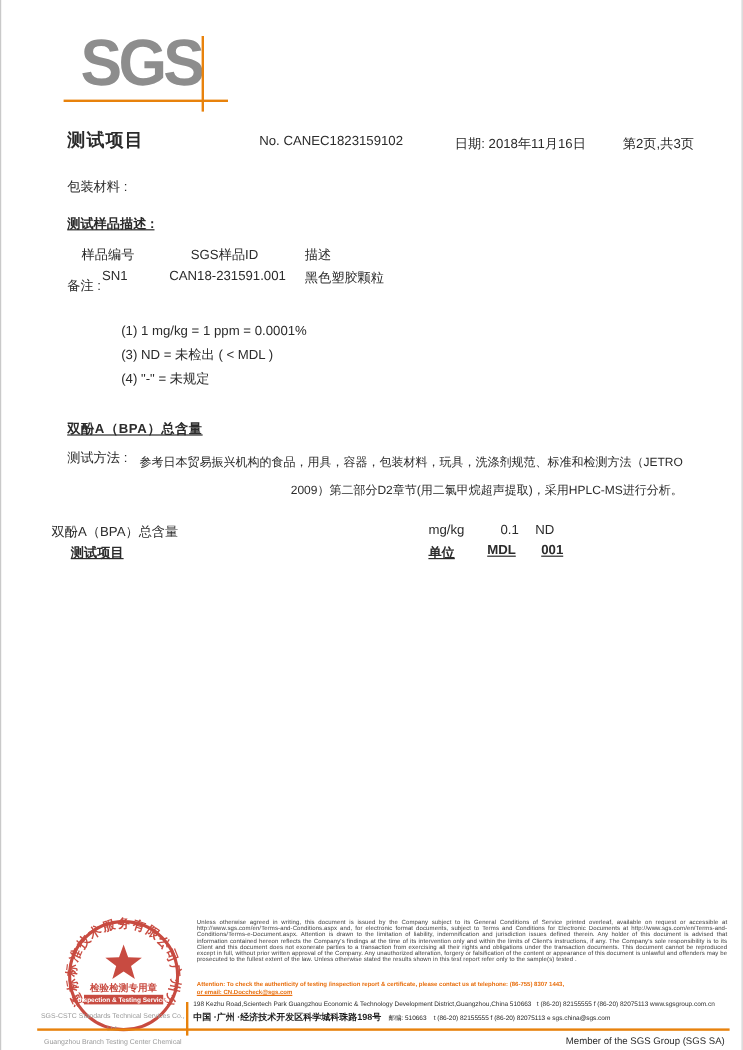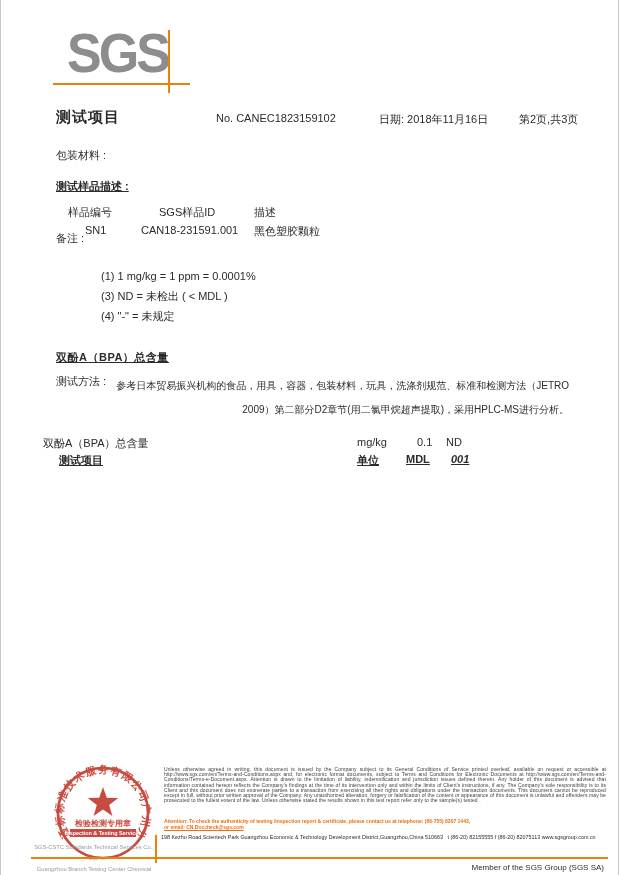--- a/index.html
+++ b/index.html
@@ -30,21 +30,21 @@
   .col1{left:67px;} .col1r{left:84px;} .col2{left:158px;} .col2r{left:140px;} .col3{left:253px;}
   .notes-label{top:231px;}
   .notes{left:100px;top:266px;font-size:11px;line-height:20px;}
   .bpa-title{top:350px;letter-spacing:0.5px;}
   .method-label{top:374px;}
   .method-text{left:100px;top:374px;width:468px;font-size:10px;line-height:24px;text-align:right;}
   .rt-h{top:417px;font-weight:bold;margin-top:36px;}
   .rt-r{top:436px;}
   .rtc1h{left:58px;} .rtc1{left:42px;} .rtc2{left:356px;} .rtc3{left:405px;} .rtc3r{left:416px;}
   .rtc4{left:450px;} .rtc4r{left:428px;padding-left:17px;}
-  .ital{font-style:italic;}
+  .ital{}
   
   .stamp{left:46px;top:763px;opacity:0.92;}
   .company-lines{left:33px;top:842px;font-size:5.8px;line-height:11px;color:#9a9a9a;width:120px;text-align:center;}
   .foot-vline{left:154px;top:835px;width:2px;height:28px;background:#e8820c;}
   .legal{left:163px;top:767px;width:442px;font-size:5px;line-height:5.2px;color:#3c3c3c;
          text-align:justify;letter-spacing:0.1px;}
   .attention{left:163px;top:819px;width:442px;font-size:5px;line-height:5.8px;font-weight:bold;color:#e87010;}
   .addr1{left:160px;top:834px;width:450px;font-size:5.4px;color:#2b2b2b;white-space:nowrap;}
   .addr2{left:160px;top:843px;width:450px;font-size:5.4px;color:#1d1d1d;white-space:nowrap;display:flex;align-items:baseline;gap:6px;}
   .addr-cn{font-size:7.5px;font-weight:bold;}
@@ -122,17 +122,22 @@
   <div class="abs legal">Unless otherwise agreed in writing, this document is issued by the Company subject to its General Conditions of Service printed overleaf, available on request or accessible at http://www.sgs.com/en/Terms-and-Conditions.aspx and, for electronic format documents, subject to Terms and Conditions for Electronic Documents at http://www.sgs.com/en/Terms-and-Conditions/Terms-e-Document.aspx. Attention is drawn to the limitation of liability, indemnification and jurisdiction issues defined therein. Any holder of this document is advised that information contained hereon reflects the Company's findings at the time of its intervention only and within the limits of Client's instructions, if any. The Company's sole responsibility is to its Client and this document does not exonerate parties to a transaction from exercising all their rights and obligations under the transaction documents. This document cannot be reproduced except in full, without prior written approval of the Company. Any unauthorized alteration, forgery or falsification of the content or appearance of this document is unlawful and offenders may be prosecuted to the fullest extent of the law. Unless otherwise stated the results shown in this test report refer only to the sample(s) tested .</div>
   <div class="abs attention">
     <div>Attention: To check the authenticity of testing /inspection report &amp; certificate, please contact us at telephone: (86-755) 8307 1443,</div>
     <div class="u">or email: CN.Doccheck@sgs.com</div>
   </div>
 
   <div class="abs addr1">
     <span>198 Kezhu Road,Scientech Park Guangzhou Economic &amp; Technology Development District,Guangzhou,China 510663</span>&nbsp;&nbsp;
     <span>t (86-20) 82155555   f (86-20) 82075113   www.sgsgroup.com.cn</span>
   </div>
+  <div class="abs addr2">
+    <span class="addr-cn">中国 ·广州 ·经济技术开发区科学城科珠路198号</span>
+    <span>邮编: 510663</span>
+    <span>t (86-20) 82155555   f (86-20) 82075113   e  sgs.china@sgs.com</span>
+  </div>
 
   <div class="abs foot-hline"></div>
   <div class="abs member">Member of the SGS Group (SGS SA)</div>
 
 </div>
 
 </body></html>

